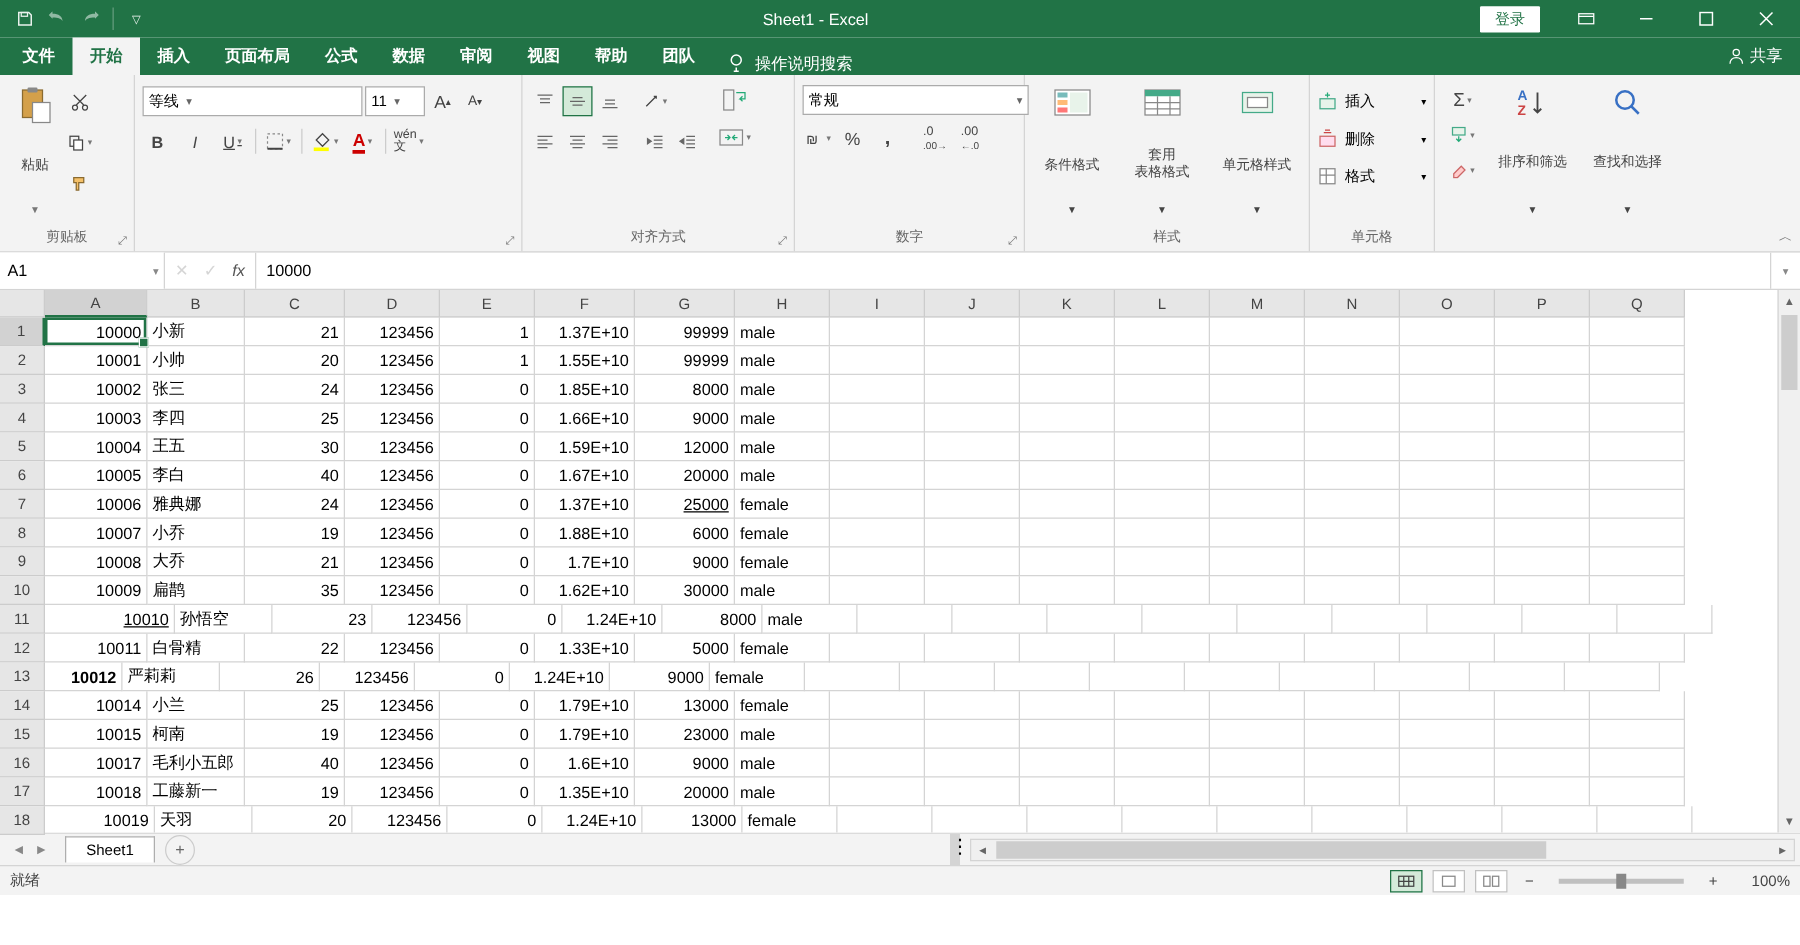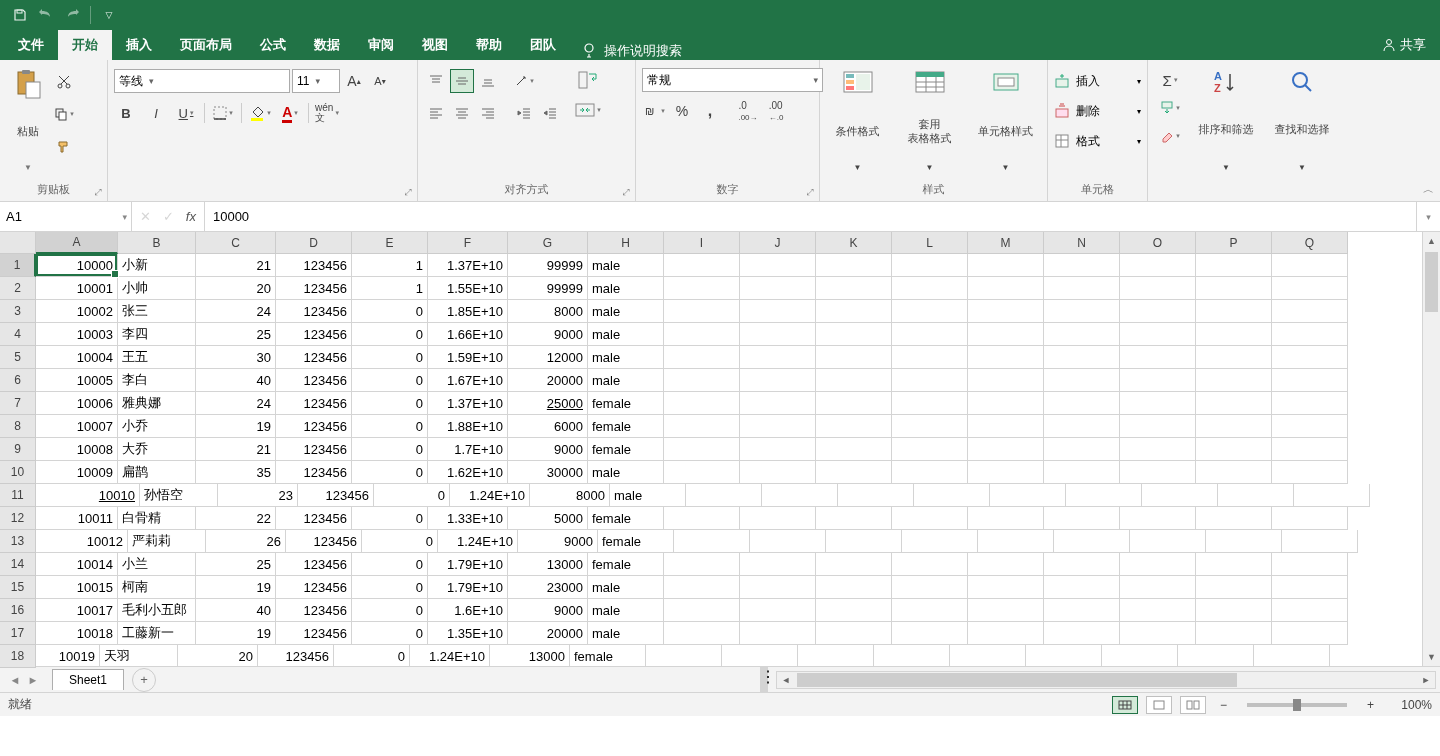--- a/index.html
+++ b/index.html
@@ -108,20 +108,45 @@
           <path d="M4 6 1 3l3-3v2c5 0 8 2 8 6-1-2-3-3-8-3z" fill="#fff"></path>
         </svg>
       </div>
     <div class="qat-btn" style="opacity:.5">
         <svg width="16" height="12" viewBox="0 0 16 12">
           <path d="M12 6l3-3-3-3v2c-5 0-8 2-8 6 1-2 3-3 8-3z" fill="#fff"></path>
         </svg>
       </div>
     <div class="qat-sep"></div>
     <div class="qat-btn" style="font-size:9px">▽</div>
+  </div>
+  <div class="title-text">Sheet1 - Excel</div>
+  <div class="win-controls">
+    <div class="login-btn">登录</div>
+    <div class="win-btn">
+        <svg width="14" height="14" viewBox="0 0 14 14">
+          <rect x="1" y="3" width="12" height="8" fill="none" stroke="#fff"></rect>
+          <path d="M1 5h12" stroke="#fff"></path>
+        </svg>
+      </div>
+    <div class="win-btn">
+        <svg width="12" height="12">
+          <path d="M1 6h10" stroke="#fff" stroke-width="1.2"></path>
+        </svg>
+      </div>
+    <div class="win-btn">
+        <svg width="12" height="12">
+          <rect x="1" y="1" width="10" height="10" fill="none" stroke="#fff" stroke-width="1.2"></rect>
+        </svg>
+      </div>
+    <div class="win-btn">
+        <svg width="12" height="12">
+          <path d="M1 1l10 10M11 1L1 11" stroke="#fff" stroke-width="1.2"></path>
+        </svg>
+      </div>
   </div>
 </div>
 
 <div class="menutabs">
   <div id="tabs-container" style="display:flex">
       <div class="mtab file">文件</div>
       <div class="mtab active">开始</div>
       <div class="mtab">插入</div>
       <div class="mtab">页面布局</div>
       <div class="mtab">公式</div>
@@ -722,21 +747,21 @@
         <div class="cell txt" style="width: 76px;"></div>
         <div class="cell txt" style="width: 76px;"></div>
         <div class="cell txt" style="width: 76px;"></div>
         <div class="cell txt" style="width: 76px;"></div>
         <div class="cell txt" style="width: 76px;"></div>
         <div class="cell txt" style="width: 76px;"></div>
         <div class="cell txt" style="width: 76px;"></div>
         <div class="cell txt" style="width: 76px;"></div>
       </div>
       <div class="row">
-        <div class="cell num" style="width: 92px;">10012</div>
+        <div class="cell num" style="width: 62px; font-weight: bold;">10012</div>
         <div class="cell txt" style="width: 78px;">严莉莉</div>
         <div class="cell num" style="width: 80px;">26</div>
         <div class="cell num" style="width: 76px;">123456</div>
         <div class="cell num" style="width: 76px;">0</div>
         <div class="cell num" style="width: 80px;">1.24E+10</div>
         <div class="cell num" style="width: 80px;">9000</div>
         <div class="cell txt" style="width: 76px;">female</div>
         <div class="cell txt" style="width: 76px;"></div>
         <div class="cell txt" style="width: 76px;"></div>
         <div class="cell txt" style="width: 76px;"></div>
@@ -817,21 +842,21 @@
         <div class="cell txt" style="width: 76px;"></div>
         <div class="cell txt" style="width: 76px;"></div>
         <div class="cell txt" style="width: 76px;"></div>
         <div class="cell txt" style="width: 76px;"></div>
         <div class="cell txt" style="width: 76px;"></div>
         <div class="cell txt" style="width: 76px;"></div>
         <div class="cell txt" style="width: 76px;"></div>
         <div class="cell txt" style="width: 76px;"></div>
       </div>
       <div class="row">
-        <div class="cell num" style="width: 64px;">10019</div>
+        <div class="cell num" style="width: 88px;">10019</div>
         <div class="cell txt" style="width: 78px;">天羽</div>
         <div class="cell num" style="width: 80px;">20</div>
         <div class="cell num" style="width: 76px;">123456</div>
         <div class="cell num" style="width: 76px;">0</div>
         <div class="cell num" style="width: 80px;">1.24E+10</div>
         <div class="cell num" style="width: 80px;">13000</div>
         <div class="cell txt" style="width: 76px;">female</div>
         <div class="cell txt" style="width: 76px;"></div>
         <div class="cell txt" style="width: 76px;"></div>
         <div class="cell txt" style="width: 76px;"></div>

